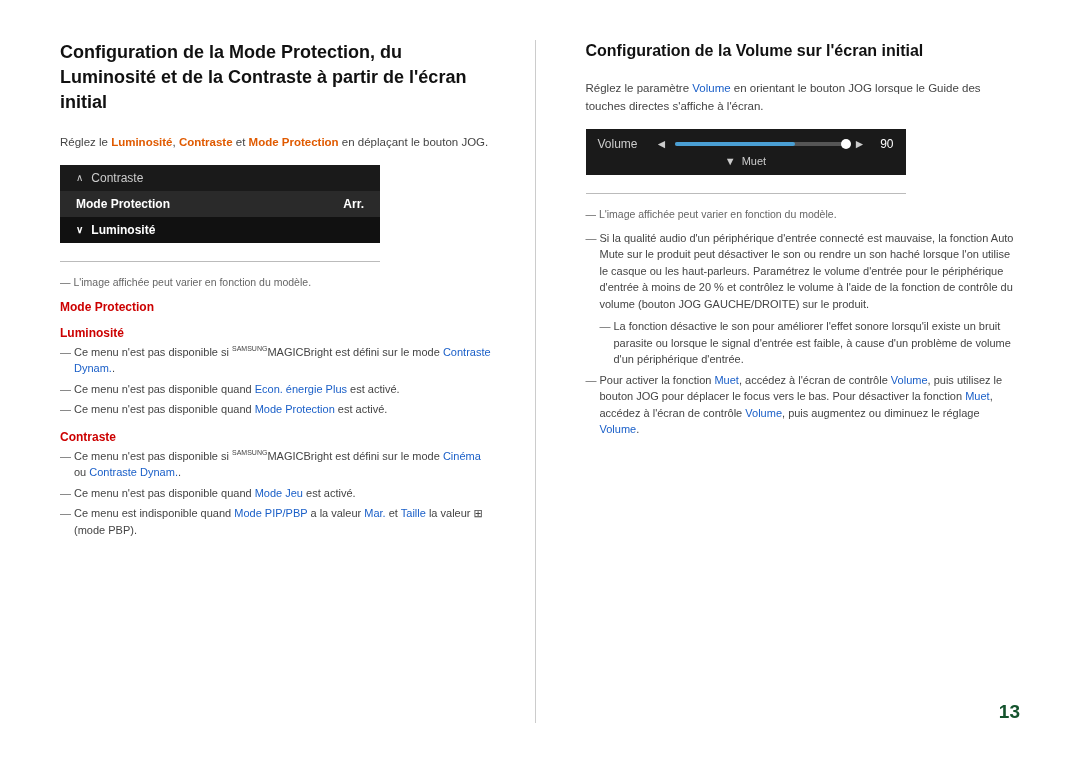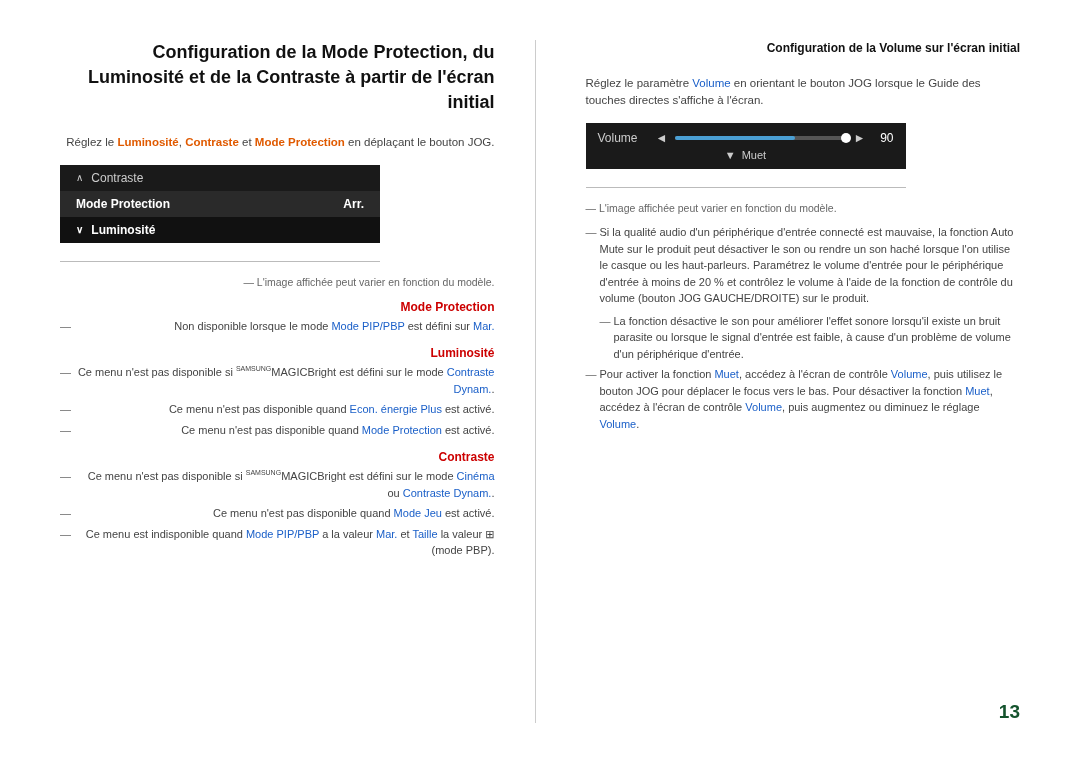--- a/index.html
+++ b/index.html
@@ -16,40 +16,38 @@
     .page-container {
       display: flex;
       width: 100%;
       height: 100%;
       padding: 40px 60px 40px 60px;
     }
     .left-column {
       flex: 1;
       padding-right: 40px;
       border-right: 1px solid #ccc;
-      text-align: right;
     }
     .right-column {
       flex: 1;
       padding-left: 50px;
     }
     h1 {
       font-size: 18px;
       font-weight: bold;
       color: #111;
       line-height: 1.4;
       margin-bottom: 18px;
     }
     h2 {
-      font-size: 12px;
+      font-size: 16px;
       font-weight: bold;
       color: #111;
       line-height: 1.4;
       margin-bottom: 18px;
-      text-align: right;
     }
     .intro-text {
       font-size: 11.5px;
       color: #444;
       margin-bottom: 14px;
       line-height: 1.5;
     }
     .orange { color: #e05a00; font-weight: bold; }
     .blue { color: #1a5fc8; }
 
@@ -257,23 +255,20 @@
       </div>
     </div>
 
     <hr class="divider-line">
 
     <p class="note-text">
       — <span>L'image affichée peut varier en fonction du modèle.</span>
     </p>
 
     <div class="section-heading">Mode Protection</div>
-    <p class="bullet-item">
-      Non disponible lorsque le mode <span class="blue">Mode PIP/PBP</span> est défini sur <span class="blue">Mar.</span>
-    </p>
 
     <div class="section-heading">Luminosité</div>
     <p class="bullet-item">
       Ce menu n'est pas disponible si <sup class="magic-super">SAMSUNG</sup>MAGICBright est défini sur le mode <span class="blue">Contraste Dynam.</span>.
     </p>
     <p class="bullet-item">
       Ce menu n'est pas disponible quand <span class="blue">Econ. énergie Plus</span> est activé.
     </p>
     <p class="bullet-item">
       Ce menu n'est pas disponible quand <span class="blue">Mode Protection</span> est activé.

